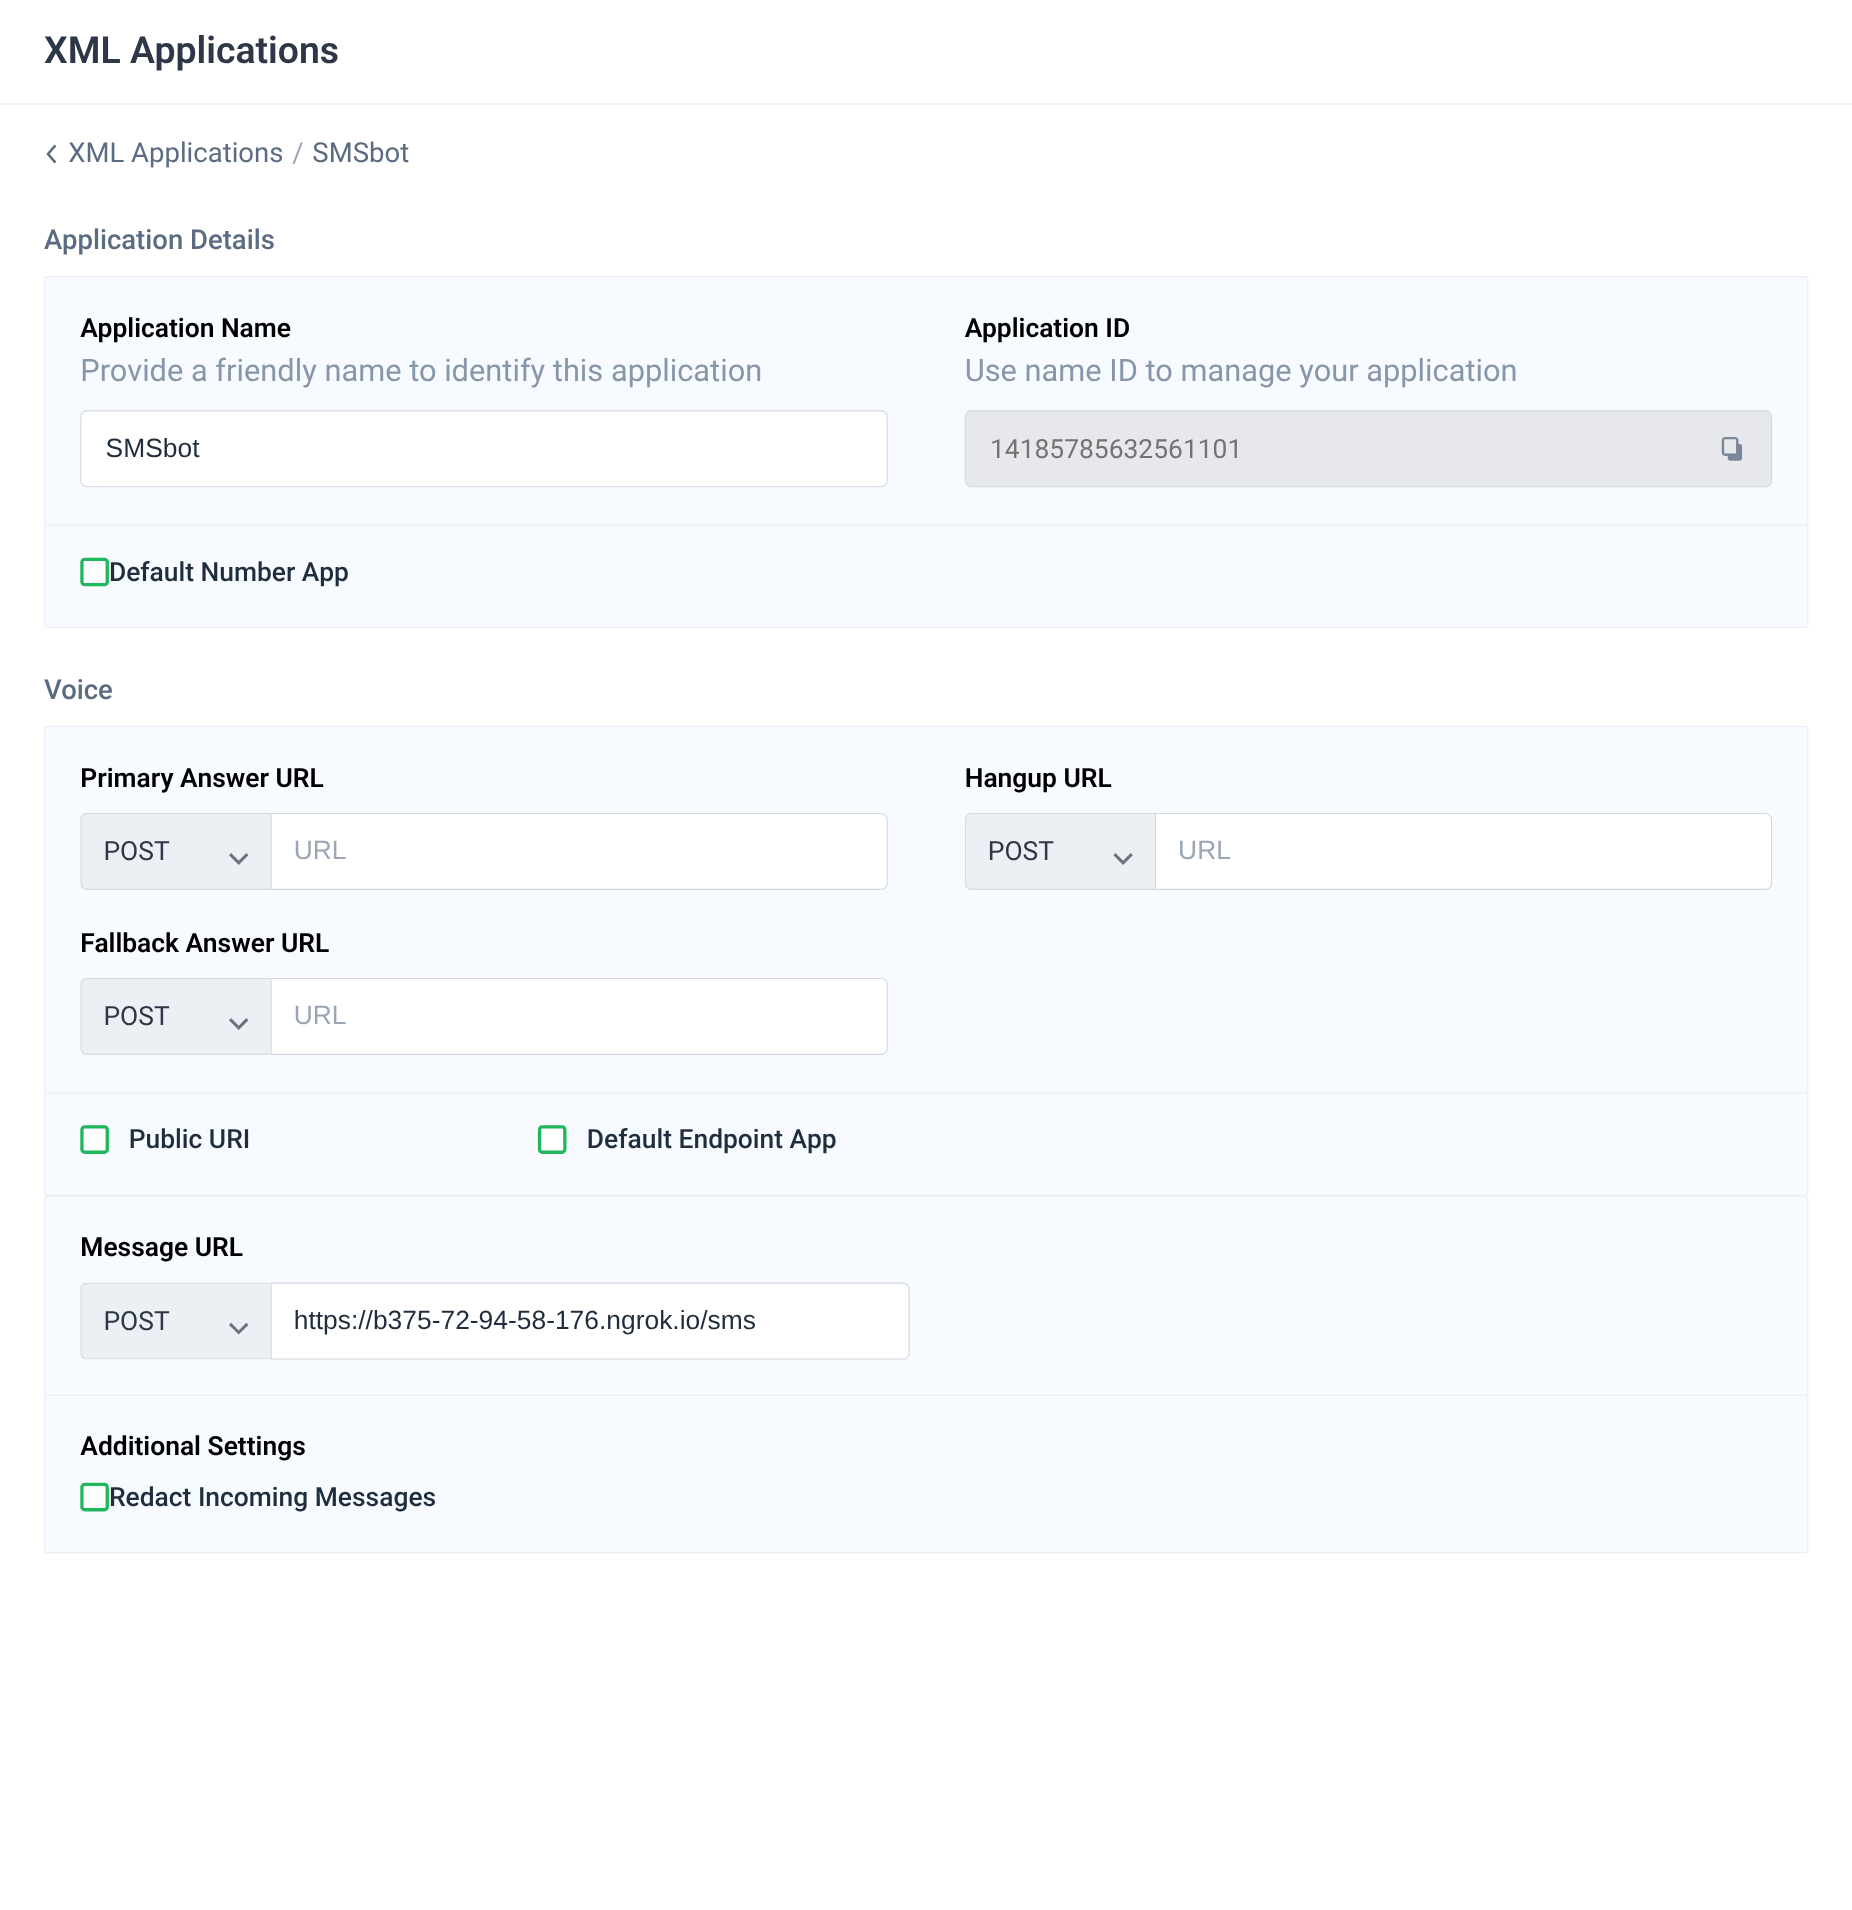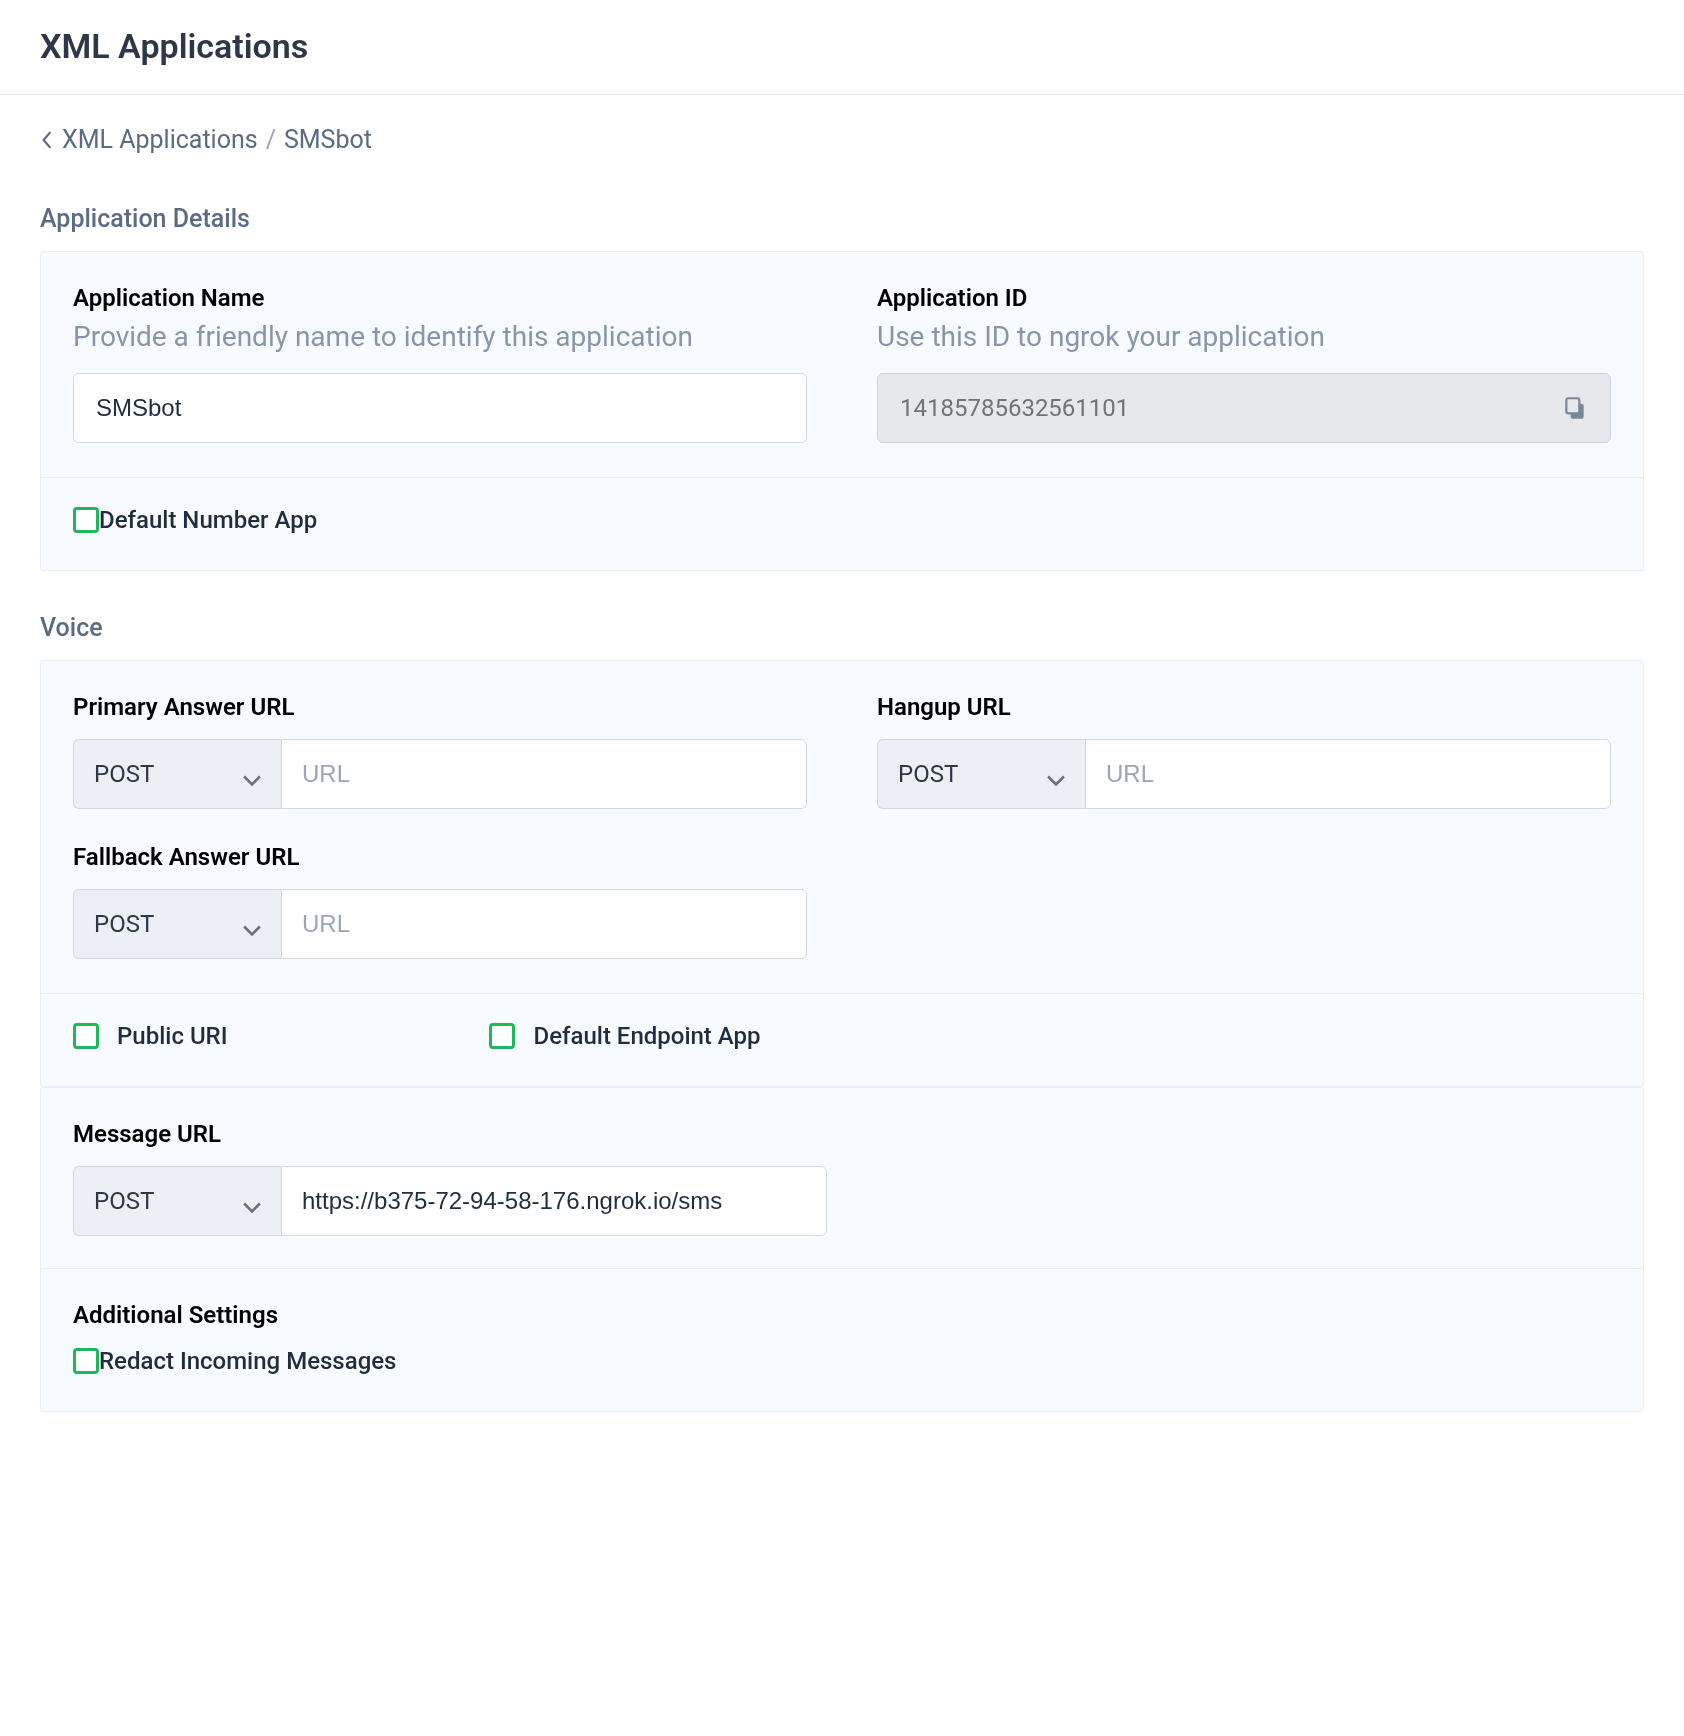--- a/index.html
+++ b/index.html
@@ -74,21 +74,21 @@
   .checkbox {
     width: 26px; height: 26px;
     border: 3px solid #1fb65c;
     border-radius: 4px;
     background: #fff;
     display: inline-block;
     flex: 0 0 auto;
   }
   .url-row { display: flex; margin-top: 20px; height: 70px; }
   .method-select {
-    width: 208px;
+    width: 173px;
     background: #eceff3;
     border: 1px solid #d2d8e0;
     border-right: none;
     border-radius: 6px 0 0 6px;
     display: flex;
     align-items: center;
     justify-content: space-between;
     padding: 0 20px;
     font-size: 24px;
     color: #2d3748;
@@ -130,21 +130,21 @@
   <div class="section-label">Application Details</div>
   <div class="card">
     <div class="row2">
       <div>
         <div class="field-label">Application Name</div>
         <div class="help">Provide a friendly name to identify this application</div>
         <input class="text-input" type="text" value="SMSbot" style="">
       </div>
       <div>
         <div class="field-label">Application ID</div>
-        <div class="help">Use this ID to ngrok your application</div>
+        <div class="help">Use name ID to manage your application</div>
         <div class="readonly-box">
           <span>14185785632561101</span>
           <span class="copy-icon">
             <svg viewBox="0 0 24 24" width="26" height="26" fill="currentColor">
                 <rect x="8" y="8" width="12" height="14" rx="2"></rect>
                 <rect x="4" y="3" width="12" height="14" rx="2" fill="#e7e8eb" stroke="currentColor" stroke-width="2"></rect>
               </svg>
           </span>
         </div>
       </div>

